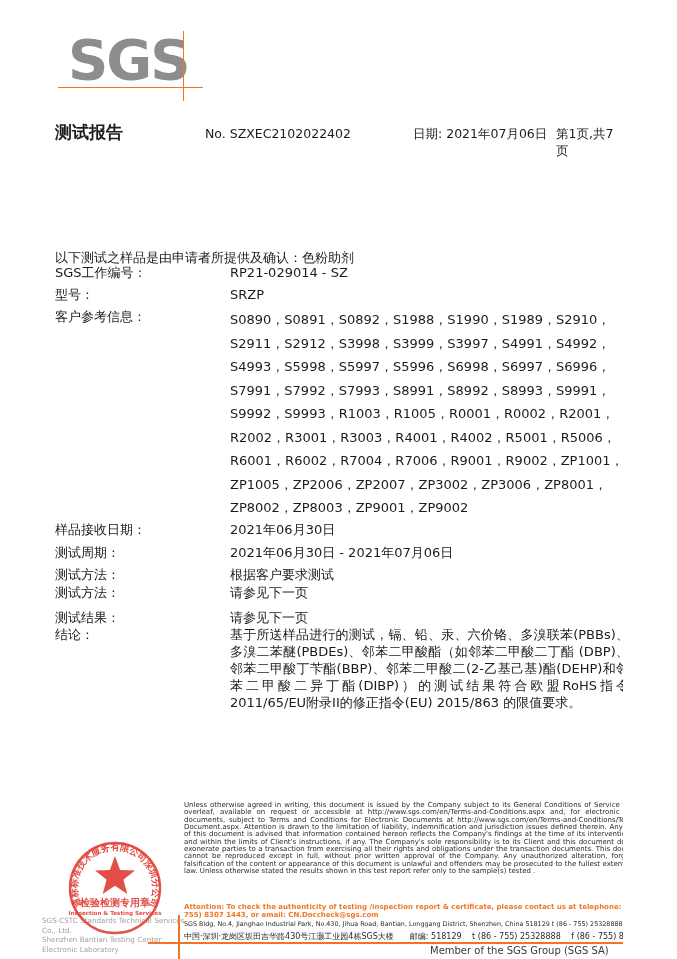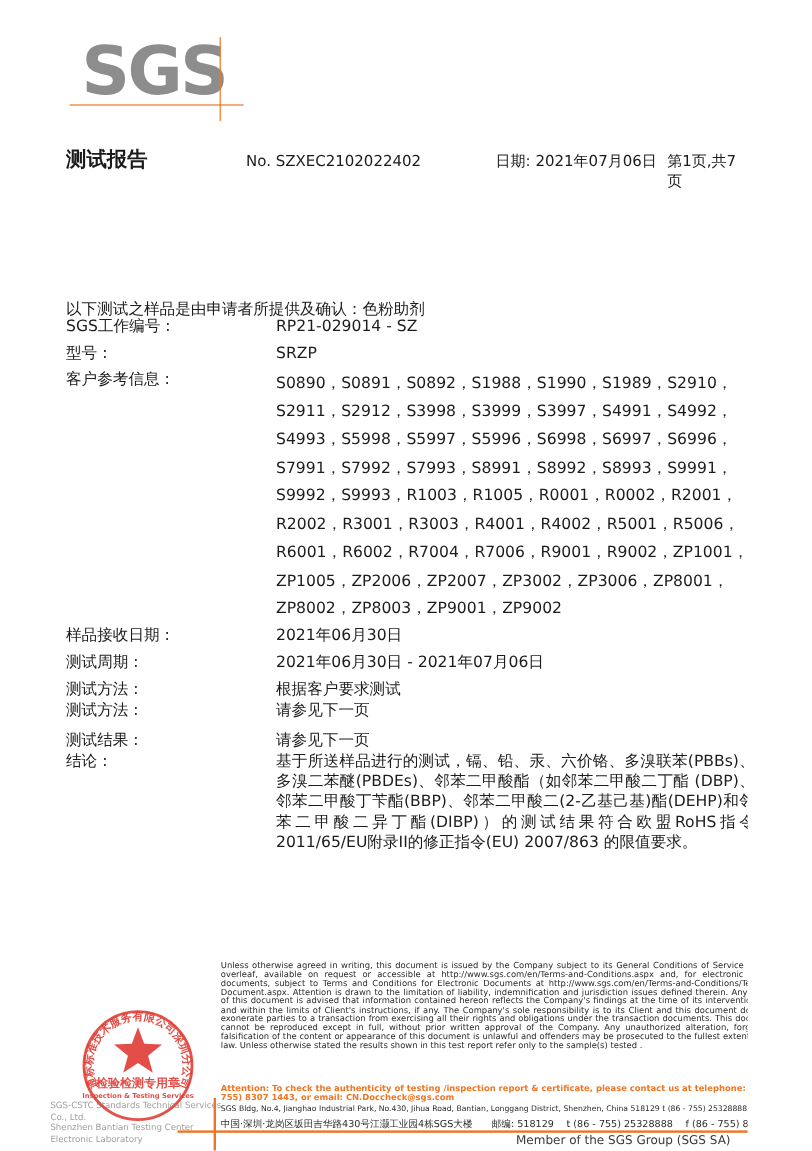--- a/index.html
+++ b/index.html
@@ -103,21 +103,21 @@
     <div class="row mb8">
       <div class="lbl">测试方法 :</div>
       <div class="val">请参见下一页</div>
     </div>
     <div class="row mb0">
       <div class="lbl">测试结果 :</div>
       <div class="val">请参见下一页</div>
     </div>
     <div class="row mb0">
       <div class="lbl">结论 :</div>
-      <div class="val para">基于所送样品进行的测试，镉、铅、汞、六价铬、多溴联苯(PBBs)、多溴二苯醚(PBDEs)、邻苯二甲酸酯（如邻苯二甲酸二丁酯 (DBP)、邻苯二甲酸丁苄酯(BBP)、邻苯二甲酸二(2-乙基己基)酯(DEHP)和邻苯二甲酸二异丁酯(DIBP)）的测试结果符合欧盟RoHS指令2011/65/EU附录II的修正指令(EU) 2007/863 的限值要求。</div>
+      <div class="val para">基于所送样品进行的测试，镉、铅、汞、六价铬、多溴联苯(PBBs)、多溴二苯醚(PBDEs)、邻苯二甲酸酯（如邻苯二甲酸二丁酯 (DBP)、邻苯二甲酸丁苄酯(BBP)、邻苯二甲酸二(2-乙基己基)酯(DEHP)和邻苯二甲酸二异丁酯(DIBP)）的测试结果符合欧盟RoHS指令2011/65/EU附录II的修正指令(EU) 2015/863 的限值要求。</div>
     </div>
   </div>
 
   <div class="lab-lines">
     <div>SGS-CSTC Standards Technical Services Co., Ltd.</div>
     <div>Shenzhen Bantian Testing Center Electronic Laboratory</div>
   </div>
 
   <svg class="stamp" viewBox="0 0 116 116">
     <circle cx="58" cy="58" r="45" fill="none" stroke="var(--stamp-red,#e04038)" stroke-width="2.4" opacity="0.9"></circle>

